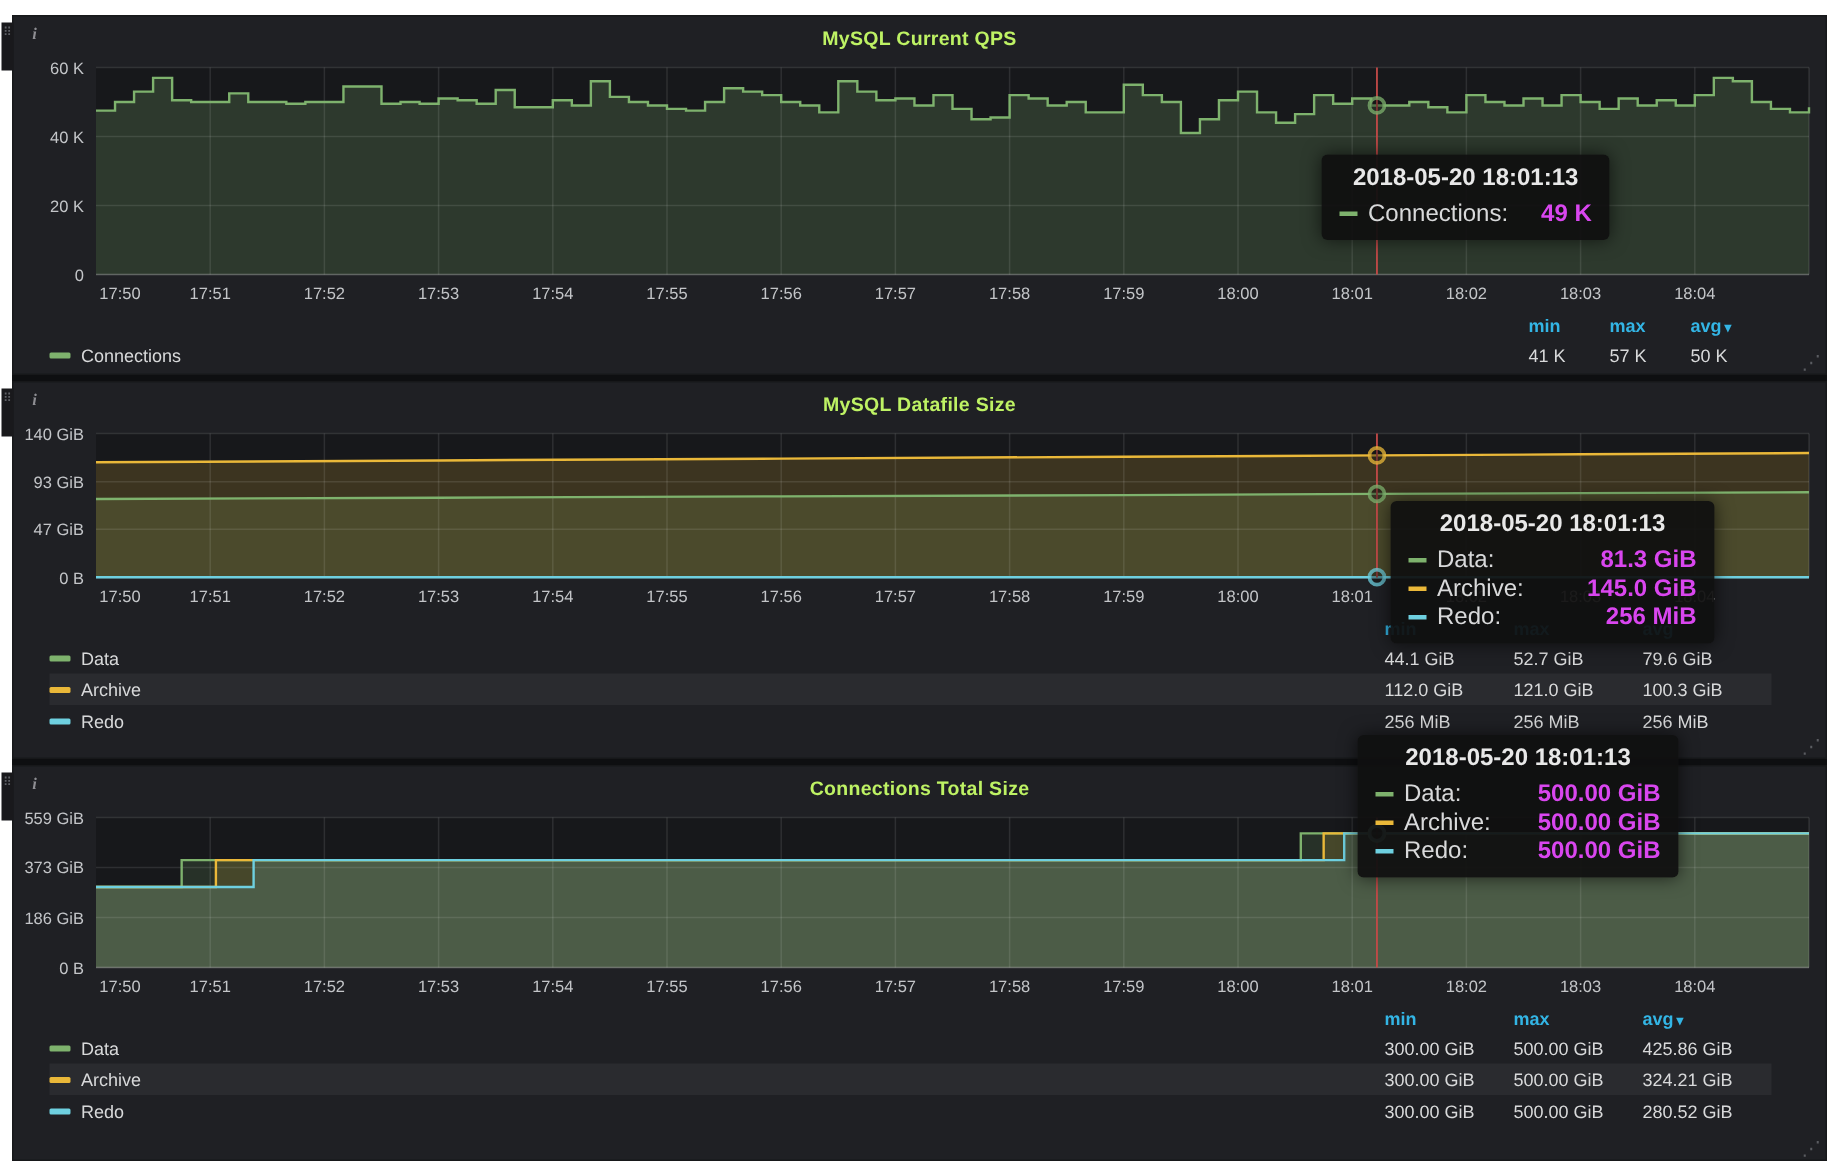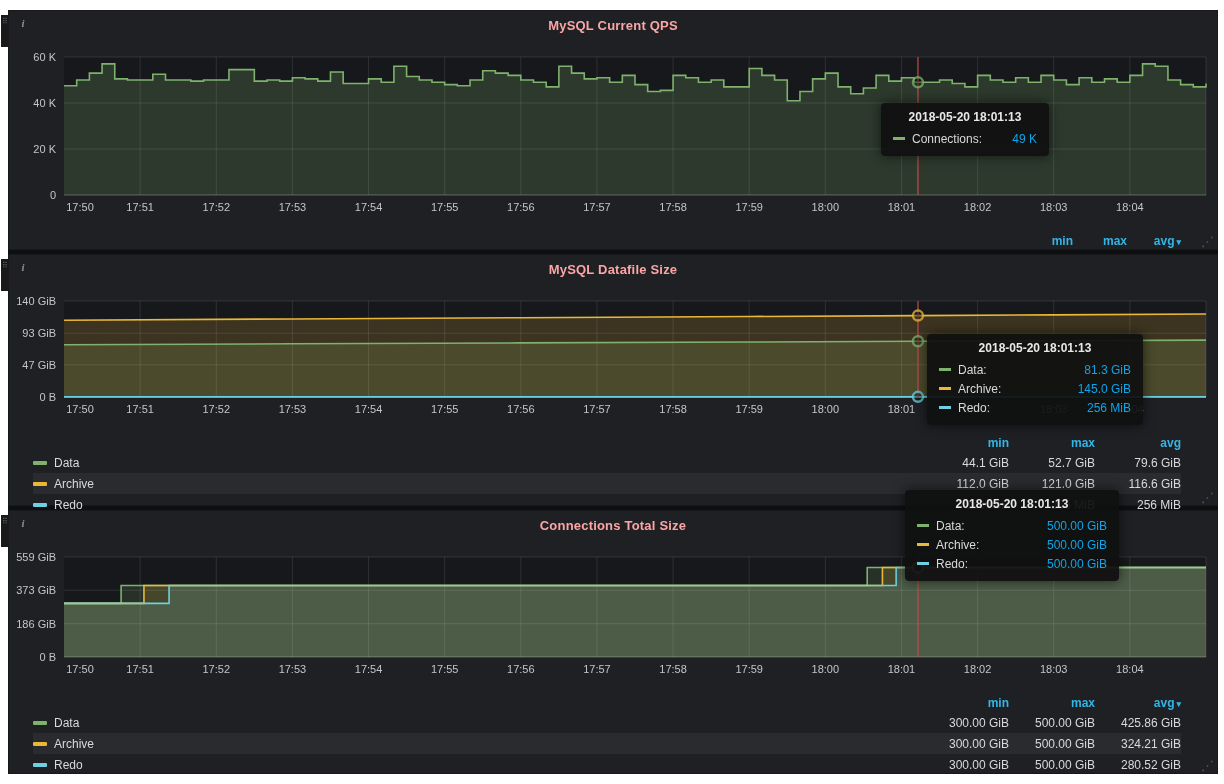--- a/index.html
+++ b/index.html
@@ -2,46 +2,46 @@
 <html><head>
 <meta charset="utf-8">
 <style>
   * { margin:0; padding:0; box-sizing:border-box; }
   html,body { width:1224px; height:784px; background:#ffffff; font-family:"Liberation Sans", sans-serif; overflow:hidden; }
   .dashboard { position:absolute; left:8px; top:10px; width:1210px; height:764px; background:#0e0f11; display:flex; flex-direction:column; gap:4px; }
   .panel { position:relative; background:#1f2024; border:1px solid #17181a; width:100%; }
   .panel-1 { height:240px; }
   .panel-2 { height:252px; }
   .panel-3 { height:264px; }
-  .panel-title { text-align:center; font-size:13px; font-weight:bold; color:#fca5a5; padding-top:7px; height:26px; letter-spacing:.2px; }
+  .panel-title { text-align:center; font-size:13px; font-weight:bold; color:#bef264; padding-top:7px; height:26px; letter-spacing:.2px; }
   .info-corner { position:absolute; left:7px; top:5px; width:14px; height:14px; color:#8e8e93; font:italic bold 11px "Liberation Serif", serif; text-align:center; line-height:14px; }
   .drag-nub { position:absolute; left:-8px; top:4px; width:8px; height:32px; background:#19191c; color:#5f6166; font-size:8px; line-height:10px; text-align:center; overflow:hidden; padding-top:2px; }
   .resize-corner { position:absolute; right:3px; bottom:1px; color:#5a5c61; font-size:13px; line-height:12px; cursor:nwse-resize; }
-  .chart { width:1206px; margin:12px auto; }
+  .chart { width:1206px; margin:0 auto; }
   .chart svg { display:block; }
 
   
   .legend { width:100%; padding:0 36px 0 24px; }
   .lrow { display:flex; align-items:center; height:21px; font-size:12px; color:#d8d9da; }
   .lrow.alt { background:rgba(255,255,255,0.05); }
   .lrow.lhead { height:19px; }
   .lname { flex:1; display:flex; align-items:center; gap:7px; cursor:pointer; }
   .swatch { display:inline-block; width:14px; height:4px; border-radius:1px; }
-  .lcell { text-align:right; }
+  .lcell { }
   .lhead .lcell { color:#33b5e5; font-weight:bold; cursor:pointer; }
   .panel-1 .lcell { width:54px; }
   .panel-2 .lcell, .panel-3 .lcell { width:86px; }
   .caret { font-size:9px; margin-left:2px; }
 
   
-  .gtooltip { position:absolute; background:rgba(16,16,16,0.94); border-radius:4px; padding:7px 12px 8px 12px; box-shadow:0 0 12px rgba(0,0,0,0.6); font-size:12px; color:#d8d9da; z-index:20; pointer-events:none; }
+  .gtooltip { position:absolute; background:rgba(16,16,16,0.94); border-radius:4px; padding:7px 12px 8px 12px; box-shadow:0 0 12px rgba(0,0,0,0.6); font-size:16px; color:#d8d9da; z-index:20; pointer-events:none; }
   .tt-time { font-weight:bold; color:#e8e8e8; text-align:center; margin-bottom:5px; white-space:nowrap; }
   .tt-row { display:flex; align-items:center; height:19px; white-space:nowrap; }
   .tt-dash { display:inline-block; width:12px; height:3px; margin-right:7px; flex:none; }
-  .tt-val { margin-left:auto; padding-left:22px; font-weight:normal; color:#0ea5e9; }
+  .tt-val { margin-left:auto; padding-left:22px; font-weight:bold; color:#d946ef; }
   .tooltip-0 { left:872px; top:92px; min-width:168px; }
   .tooltip-1 { left:918px; top:79px; min-width:216px; }
   .tooltip-2 { left:896px; top:-21px; min-width:214px; }
 </style>
 </head>
 <body>
 
 <div class="dashboard">
 
   <div class="panel panel-1">
@@ -94,20 +94,29 @@
           <text x="1043.7333333333333" y="162" text-anchor="middle" font-size="11" fill="#c3c5c8" font-family="Liberation Sans, sans-serif">18:03</text>
           <text x="1119.8666666666668" y="162" text-anchor="middle" font-size="11" fill="#c3c5c8" font-family="Liberation Sans, sans-serif">18:04</text>
         </svg>
       </div>
     <div class="legend">
         <div class="lrow lhead">
           <div class="lname"></div>
           <span class="lcell">min</span>
           <span class="lcell">max</span>
           <span class="lcell">avg<span class="caret">▾</span></span>
+        </div>
+        <div class="lrow">
+          <div class="lname">
+            <span class="swatch" style="background:#7eb26d"></span>
+            <span>Connections</span>
+          </div>
+          <span class="lcell">41 K</span>
+          <span class="lcell">57 K</span>
+          <span class="lcell">50 K</span>
         </div>
       </div>
     <div class="gtooltip tooltip-0">
         <div class="tt-time">2018-05-20 18:01:13</div>
         <div class="tt-row">
           <span class="tt-dash" style="background:#7eb26d"></span>
           <span>Connections:</span>
           <span class="tt-val">49 K</span>
         </div>
       </div>
@@ -187,21 +196,21 @@
           <span class="lcell">52.7 GiB</span>
           <span class="lcell">79.6 GiB</span>
         </div>
         <div class="lrow alt">
           <div class="lname">
             <span class="swatch" style="background:#eab839"></span>
             <span>Archive</span>
           </div>
           <span class="lcell">112.0 GiB</span>
           <span class="lcell">121.0 GiB</span>
-          <span class="lcell">116.6 GiB</span>
+          <span class="lcell">100.3 GiB</span>
         </div>
         <div class="lrow">
           <div class="lname">
             <span class="swatch" style="background:#6ed0e0"></span>
             <span>Redo</span>
           </div>
           <span class="lcell">256 MiB</span>
           <span class="lcell">256 MiB</span>
           <span class="lcell">256 MiB</span>
         </div>

